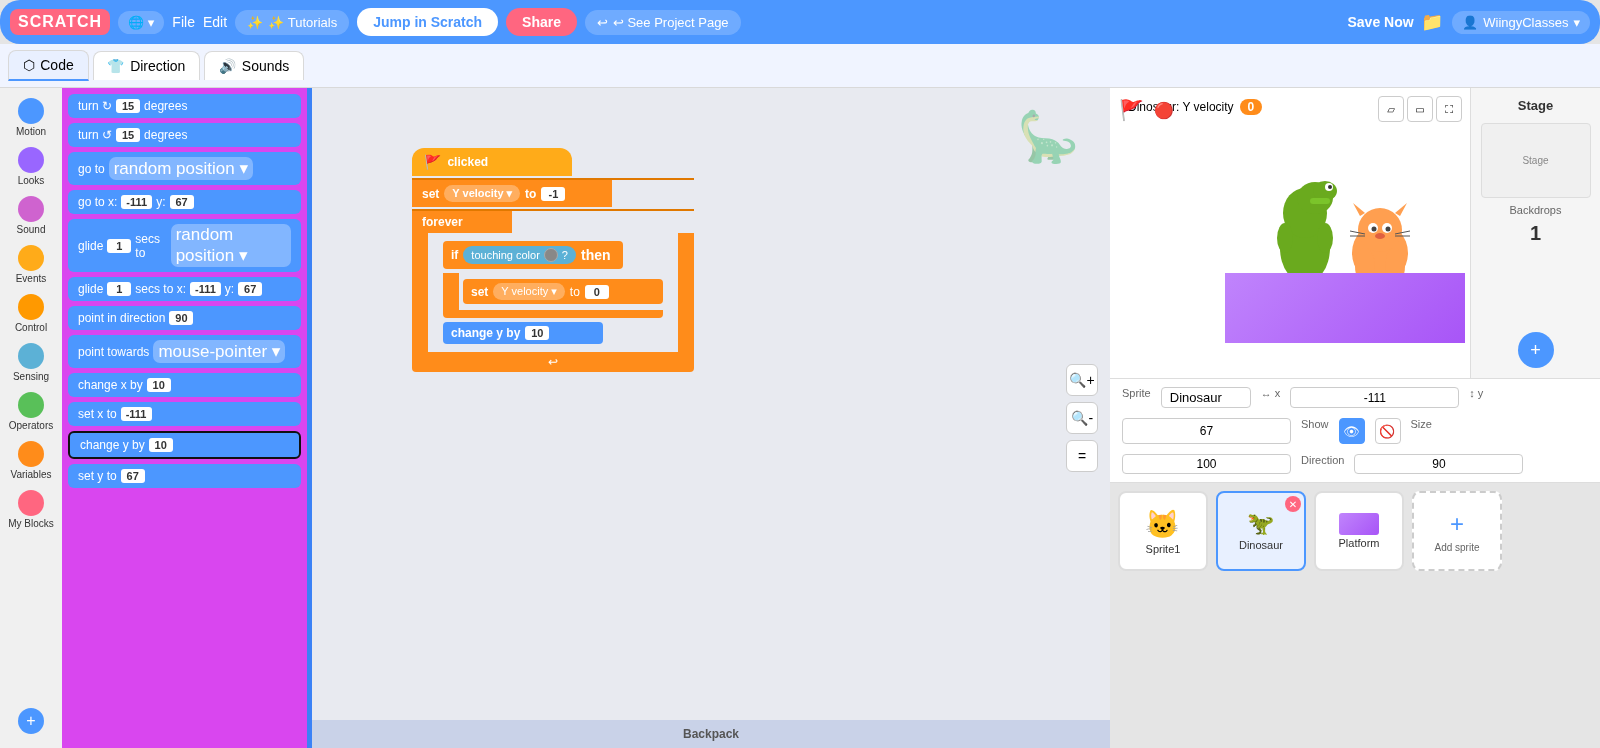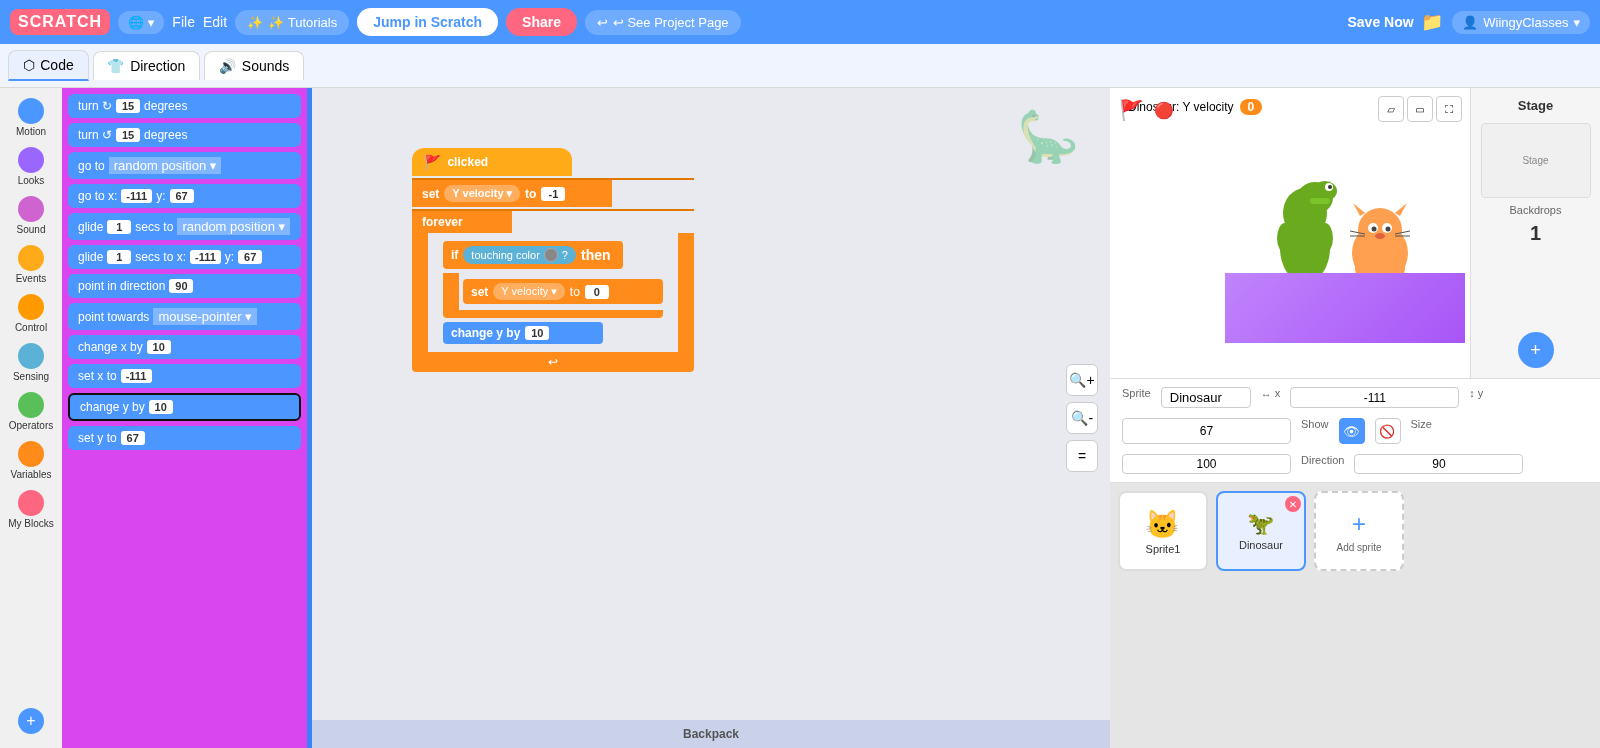--- a/index.html
+++ b/index.html
@@ -1,20 +1,20 @@
 <!DOCTYPE html>
 <html><head>
   <meta charset="utf-8">
   <style>
     * { box-sizing: border-box; margin: 0; padding: 0; }
     body { font-family: 'Helvetica Neue', Arial, sans-serif; background: #e5e5e5; overflow: hidden; width: 1600px; height: 748px; }
 
     
     #topnav {
-      display: flex; align-items: center; background: #4c97ff; height: 44px; padding: 0 10px; gap: 8px;
+      display: flex; align-items: center; background: #4c97ff; height: 44px; padding: 0 10px; gap: 8px; border-radius: 20px;
     }
     .scratch-logo {
       background: #ff6680; border-radius: 8px; padding: 4px 8px; color: white; font-weight: 900; font-size: 16px; letter-spacing: 1px;
     }
     .globe-btn {
       background: rgba(255,255,255,0.2); border: none; border-radius: 14px; color: white; padding: 4px 10px; cursor: pointer; font-size: 13px; display: flex; align-items: center; gap: 4px;
     }
     .nav-text-btn {
       background: none; border: none; color: white; font-size: 14px; cursor: pointer; font-weight: 500;
     }
@@ -70,21 +70,21 @@
       width: 250px; background: #d946ef; padding: 6px; overflow-y: auto; border-right: 5px solid #3b82f6;
     }
     .block {
       display: inline-flex; align-items: center; gap: 4px; padding: 5px 10px; border-radius: 6px; margin-bottom: 5px; cursor: grab; font-size: 12px; color: white; font-weight: 500; width: 100%;
     }
     .block.motion { background: #4c97ff; }
     .block-value {
       background: white; color: #333; border-radius: 3px; padding: 1px 5px; font-size: 11px; font-weight: 700; min-width: 24px; text-align: center;
     }
     .block-dropdown {
-      background: rgba(255,255,255,0.3); border-radius: 0; padding: 1px 5px; font-size: 13px; display: flex; align-items: center; gap: 2px;
+      background: rgba(255,255,255,0.3); border-radius: 7px; padding: 1px 5px; font-size: 17px; display: flex; align-items: center; gap: 2px;
     }
     .block.highlighted { border: 2px solid #222; }
 
     
     #canvas-area {
       flex: 1; background: #e8eaf0; position: relative; overflow: hidden;
     }
     #canvas-controls {
       position: absolute; right: 12px; top: 50%; transform: translateY(-50%); display: flex; flex-direction: column; gap: 6px;
     }
@@ -500,20 +500,24 @@
         <span class="sprite-card-img">🐱</span>
         <span class="sprite-card-label">Sprite1</span>
       </div>
 
       <div class="sprite-card selected">
         <span class="sprite-delete">✕</span>
         <span style="font-size:22px;">🦖</span>
         <span class="sprite-card-label">Dinosaur</span>
       </div>
 
+      <div class="sprite-card">
+        <div style="width:40px;height:22px;background:linear-gradient(135deg,#c084fc,#a855f7);border-radius:3px;"></div>
+        <span class="sprite-card-label">Platform</span>
+      </div>
 
       <div style="display:flex;flex-direction:column;align-items:center;justify-content:center;width:90px;height:80px;border:2px dashed #ccc;border-radius:8px;cursor:pointer;background:white;gap:4px;">
         <span style="font-size:24px;color:#4c97ff;">+</span>
         <span style="font-size:10px;color:#666;">Add sprite</span>
       </div>
     </div>
   </div>
 </div>
 
 </body></html>

